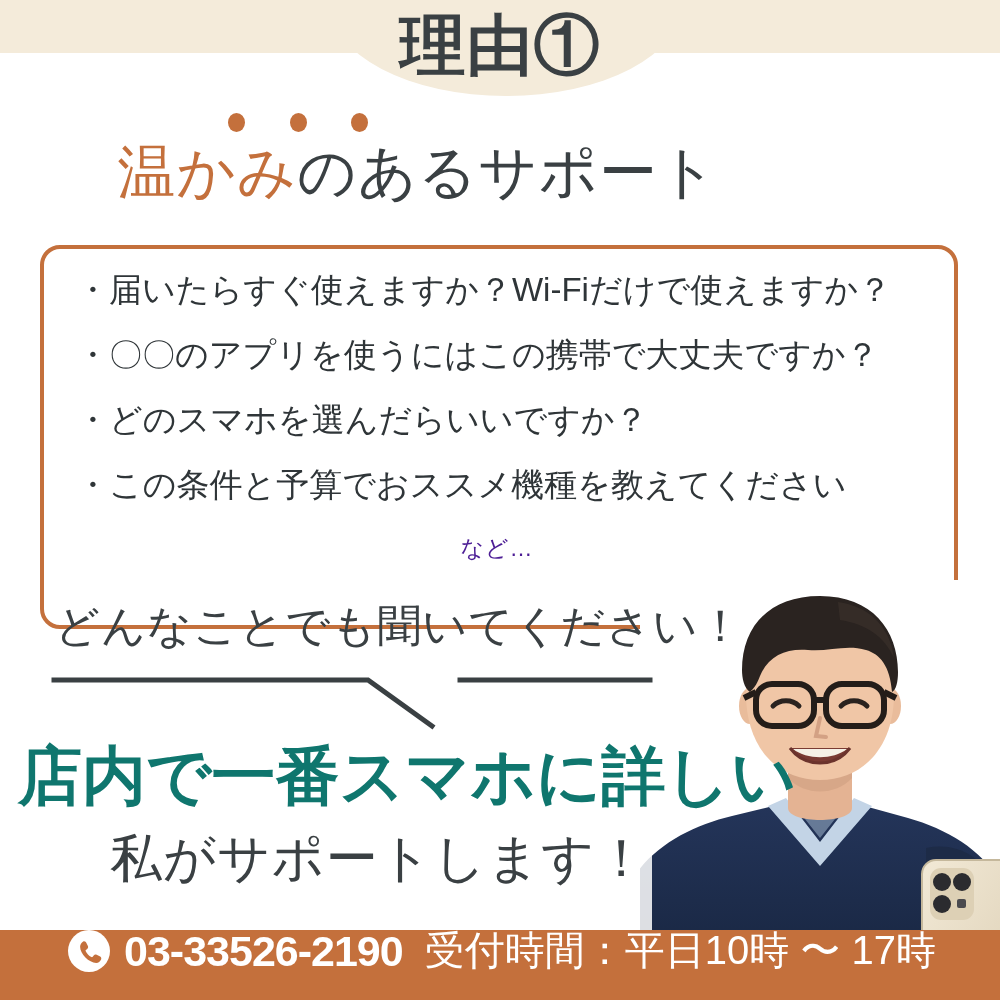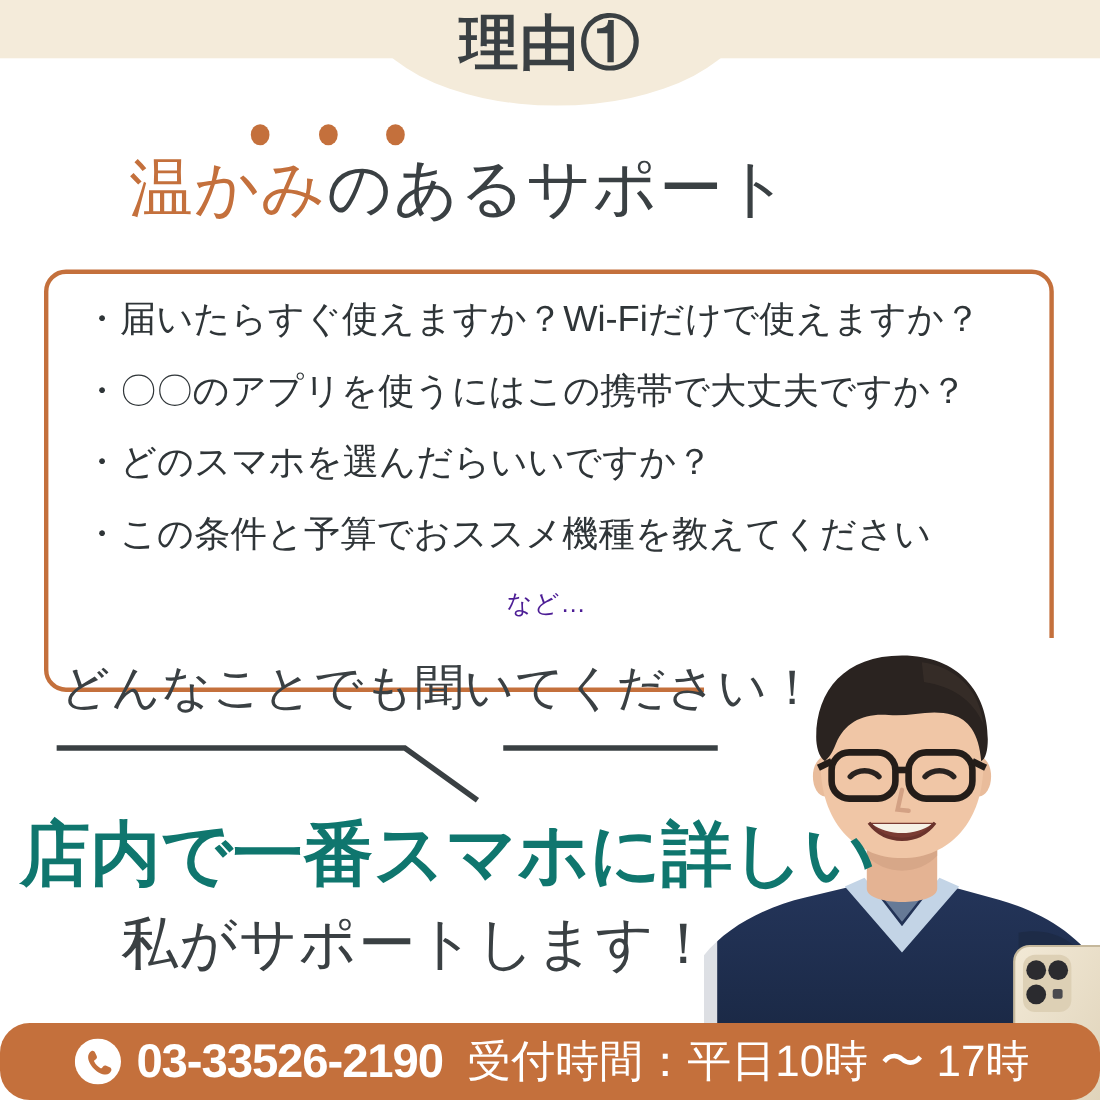--- a/index.html
+++ b/index.html
@@ -31,21 +31,21 @@
     width:352px; height:142px;
     background:#f4ebda;
     border-radius:0 0 176px 176px / 0 0 92px 92px;
     z-index:1;
   }
   .header-title {
     position:absolute;
     left:0; top:12px;
     width:1000px;
     text-align:center;
-    font-size:54px;
+    font-size:66px;
     font-weight:bold;
     letter-spacing:1px;
     color:#3a4043;
     line-height:1;
     z-index:3;
     white-space:nowrap;
   }
 
   
   .dots {
@@ -158,23 +158,22 @@
   }
 
   
   .footer-bar {
     position:absolute;
     left:0; bottom:0;
     width:1000px; height:70px;
     background:#c4703c;
     z-index:6;
     display:flex;
-    align-items:center;
+    align-items:flex-start;
     padding-left:68px;
-    border-radius:27px;
   }
   .phone-icon {
     width:42px; height:42px;
     flex:0 0 42px;
     margin-right:14px;
   }
   .footer-phone {
     font-size:43px;
     font-weight:bold;
     color:#ffffff;

